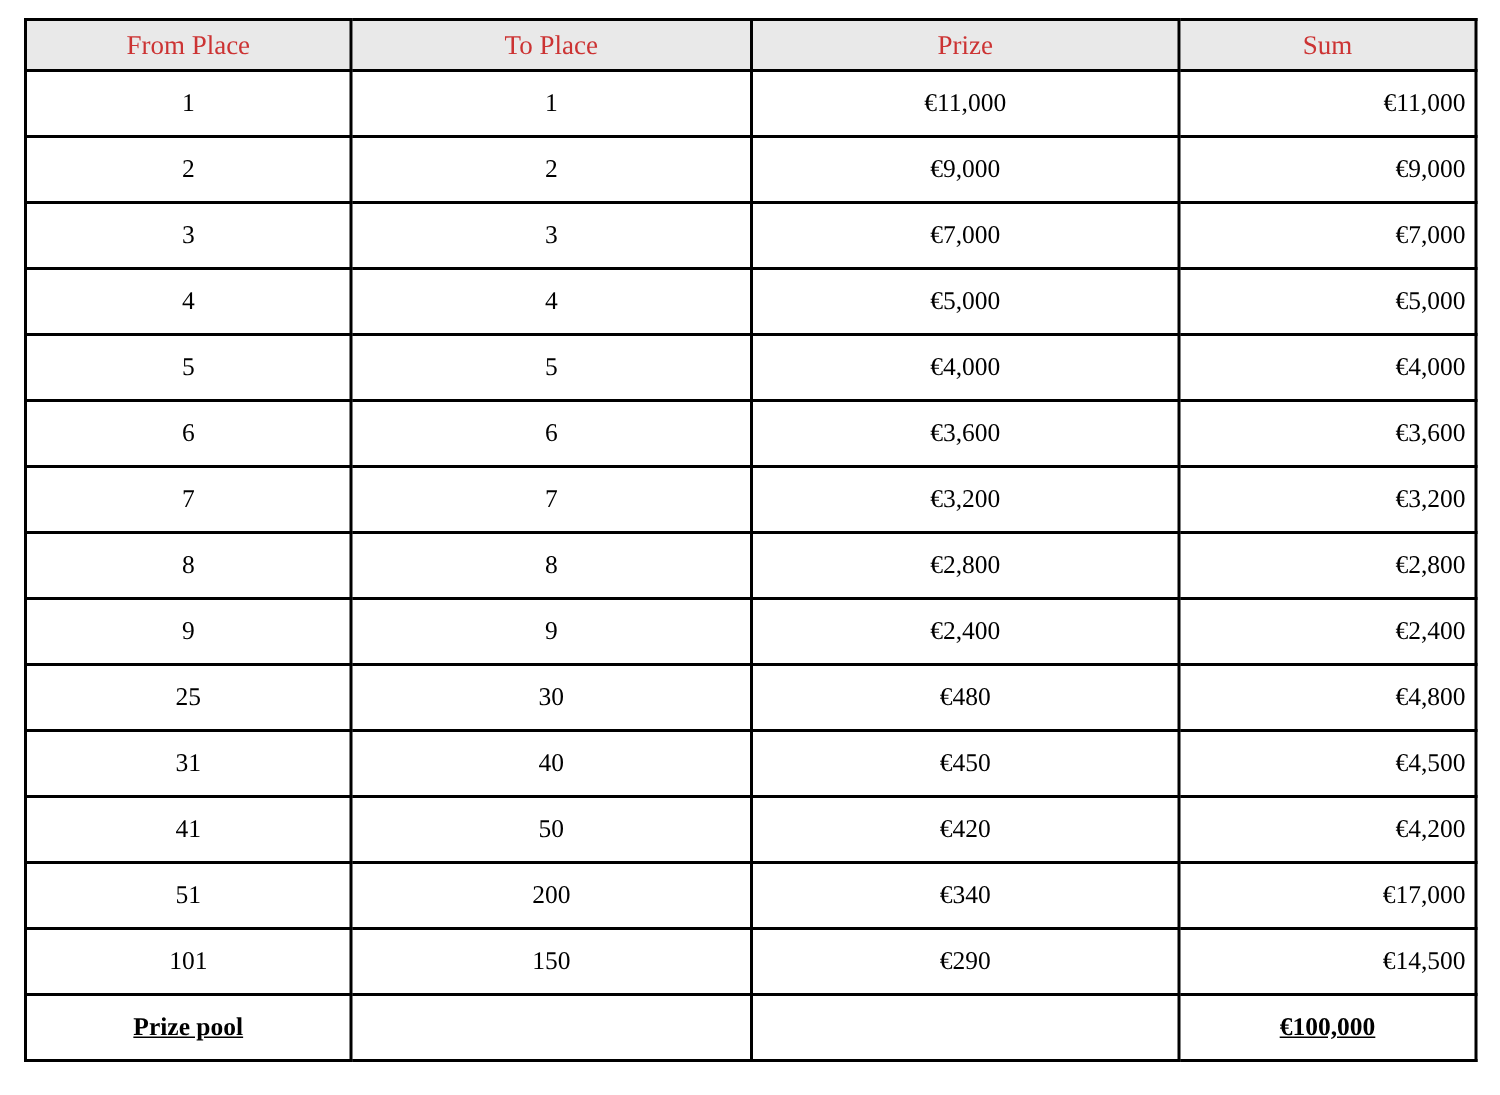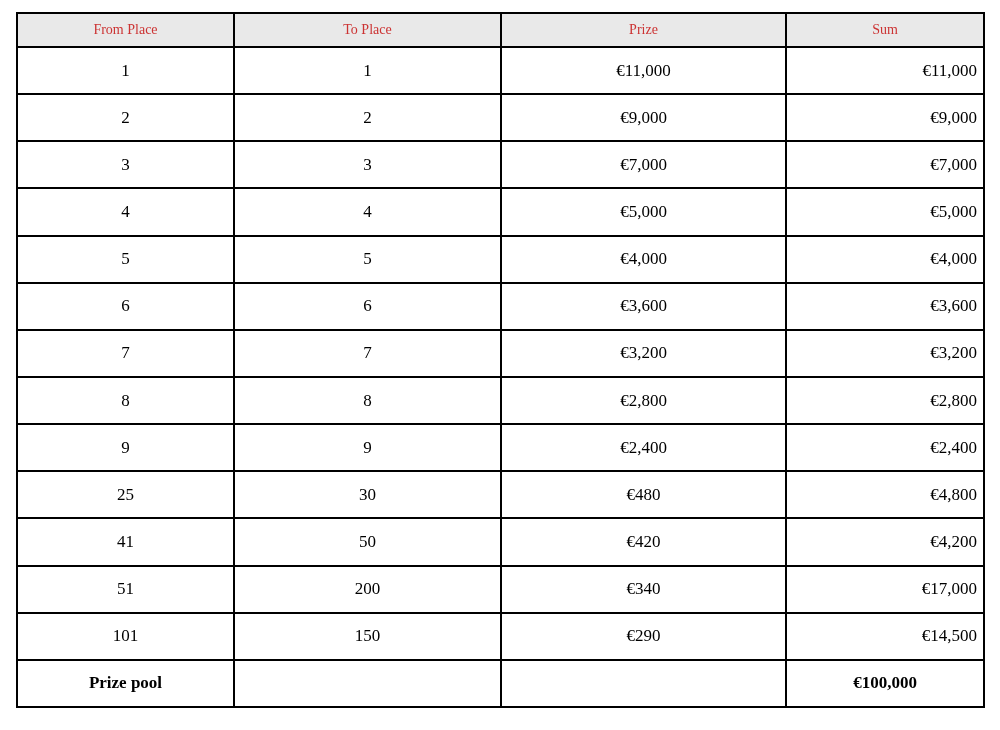--- a/index.html
+++ b/index.html
@@ -13,24 +13,24 @@
     border-collapse:collapse;table-layout:fixed;
   }
   .prize-table th,.prize-table td{
     border:2px solid #000000;
     font-size:17px;color:#000000;
     text-align:center;vertical-align:middle;
     padding:0;overflow:hidden;white-space:nowrap;
   }
   .prize-table thead th{
     background:#e9e9e9;color:#cc3333;
-    font-weight:normal;font-size:14px;height:32px;
+    font-weight:normal;font-size:18px;height:32px;
   }
   .prize-table td.right{text-align:right;padding-right:6px;}
-  .prize-table tr.footer-row td{font-weight:bold;}
+  .prize-table tr.footer-row td{font-weight:bold;text-decoration:underline;}
 </style>
 </head>
 <body>
 
 <div class="page">
   <table class="prize-table">
     <colgroup>
       <col style="width:217px">
         <col style="width:267px">
         <col style="width:285px">
@@ -99,20 +99,26 @@
         <td>€2,400</td>
         <td class="right">€2,400</td>
       </tr>
       <tr>
         <td>25</td>
         <td>30</td>
         <td>€480</td>
         <td class="right">€4,800</td>
       </tr>
       <tr>
+        <td>31</td>
+        <td>40</td>
+        <td>€450</td>
+        <td class="right">€4,500</td>
+      </tr>
+      <tr>
         <td>41</td>
         <td>50</td>
         <td>€420</td>
         <td class="right">€4,200</td>
       </tr>
       <tr>
         <td>51</td>
         <td>200</td>
         <td>€340</td>
         <td class="right">€17,000</td>

